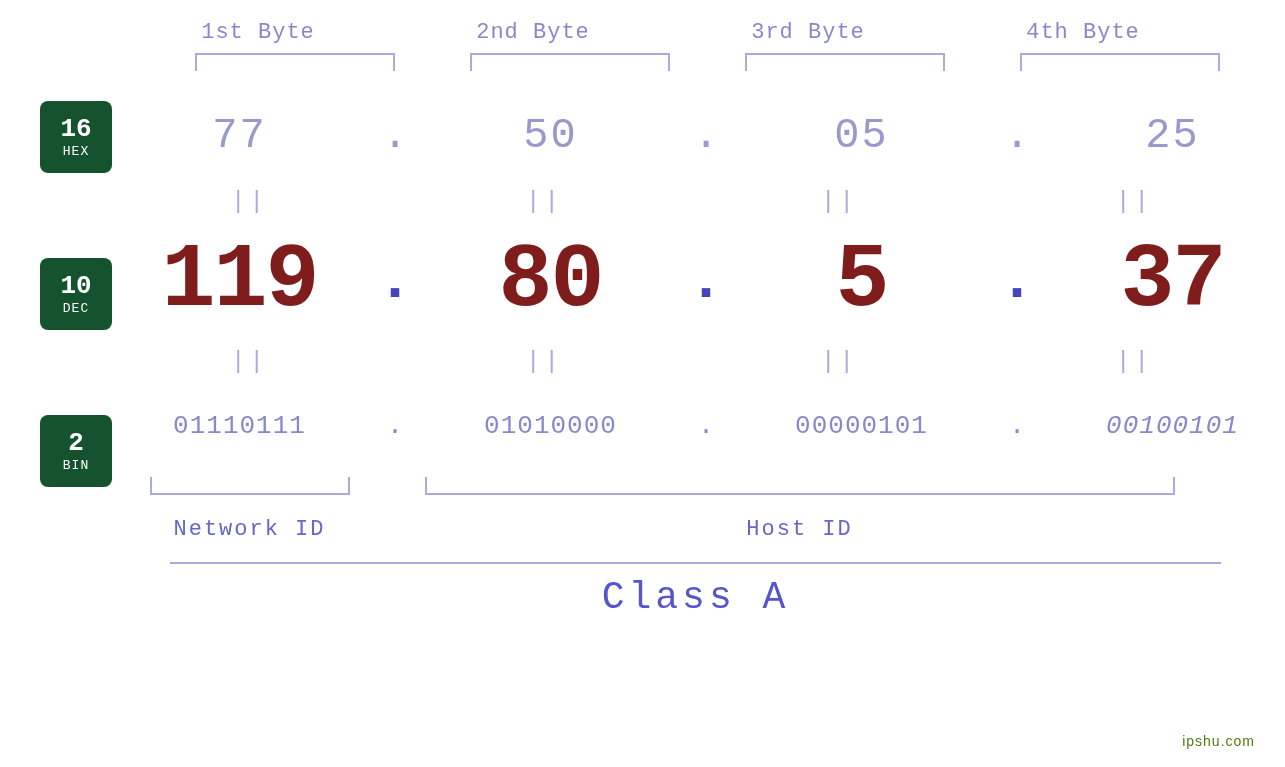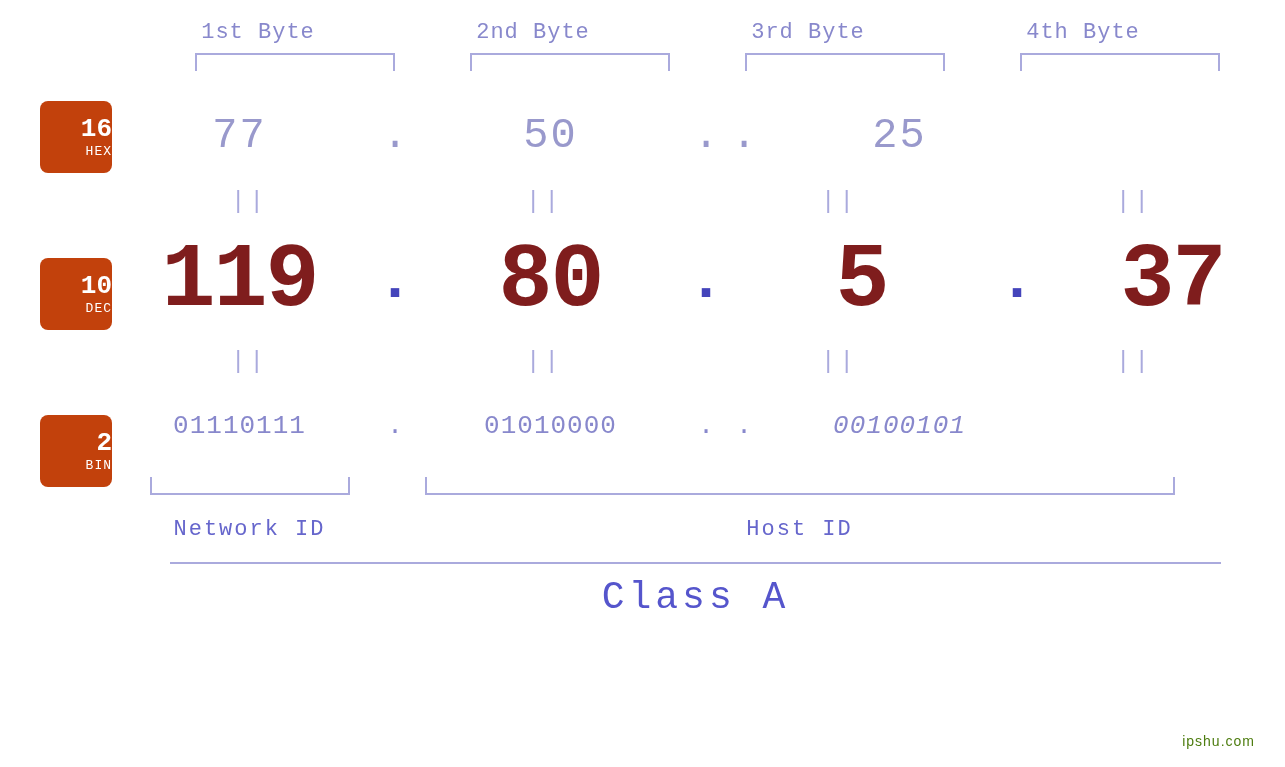--- a/index.html
+++ b/index.html
@@ -76,25 +76,25 @@
       flex-direction: column;
       align-items: center;
       width: 130px;
       padding-top: 10px;
       gap: 85px;
     }
 
     .badge {
       width: 72px;
       height: 72px;
-      background: #c2410c;
+      background: #14532d;
       border-radius: 8px;
       display: flex;
       flex-direction: column;
-      align-items: flex-end;
+      align-items: center;
       justify-content: center;
       color: white;
     }
 
     .badge-number {
       font-size: 26px;
       font-weight: bold;
       line-height: 1.1;
     }
 
@@ -307,20 +307,23 @@
         </div>
         <div class="dot-wrap">
           <span class="dot-hex">.</span>
         </div>
         <div class="cell-value-wrap">
           <span class="hex-value">50</span>
         </div>
         <div class="dot-wrap">
           <span class="dot-hex">.</span>
         </div>
+        <div class="cell-value-wrap">
+          <span class="hex-value">05</span>
+        </div>
         <div class="dot-wrap">
           <span class="dot-hex">.</span>
         </div>
         <div class="cell-value-wrap">
           <span class="hex-value">25</span>
         </div>
       </div>
 
       <div class="equals-row">
         <div class="eq-cell">
@@ -387,20 +390,23 @@
           <span class="bin-value">01110111</span>
         </div>
         <div class="dot-wrap" style="width:20px;">
           <span class="dot-bin">.</span>
         </div>
         <div class="cell-value-wrap" style="width:255px;">
           <span class="bin-value">01010000</span>
         </div>
         <div class="dot-wrap" style="width:20px;">
           <span class="dot-bin">.</span>
+        </div>
+        <div class="cell-value-wrap" style="width:255px;">
+          <span class="bin-value">00000101</span>
         </div>
         <div class="dot-wrap" style="width:20px;">
           <span class="dot-bin">.</span>
         </div>
         <div class="cell-value-wrap" style="width:255px;font-style:italic;">
           <span class="bin-value">00100101</span>
         </div>
       </div>
 
       <div style="display:flex; align-items:flex-start; margin-top: 6px;">

